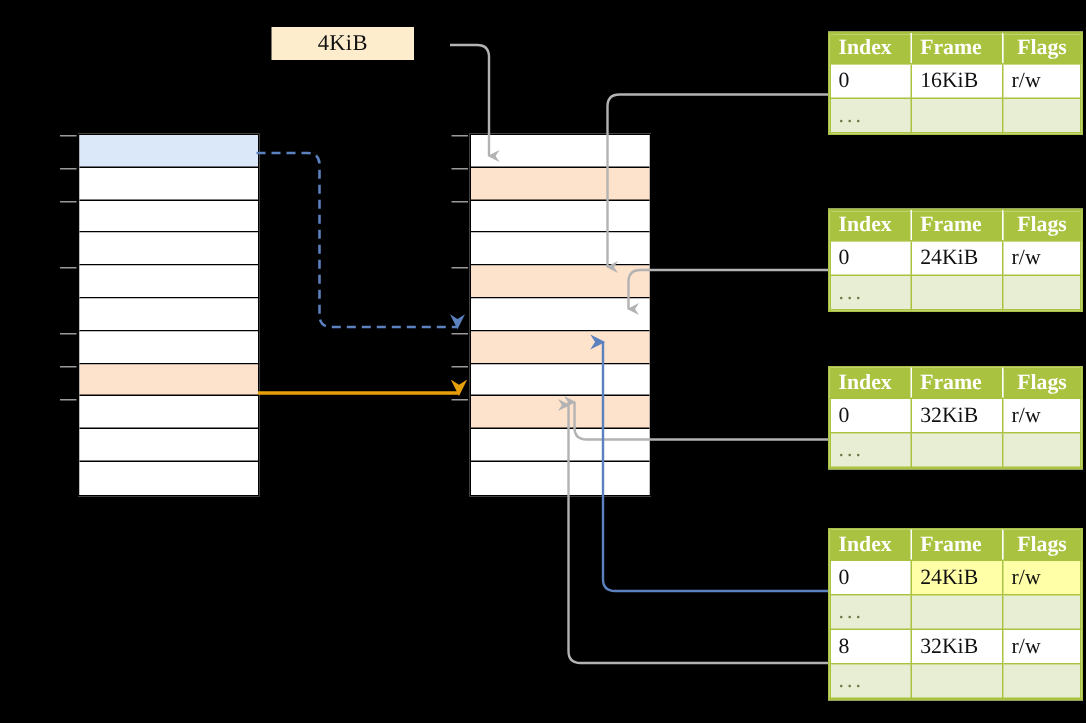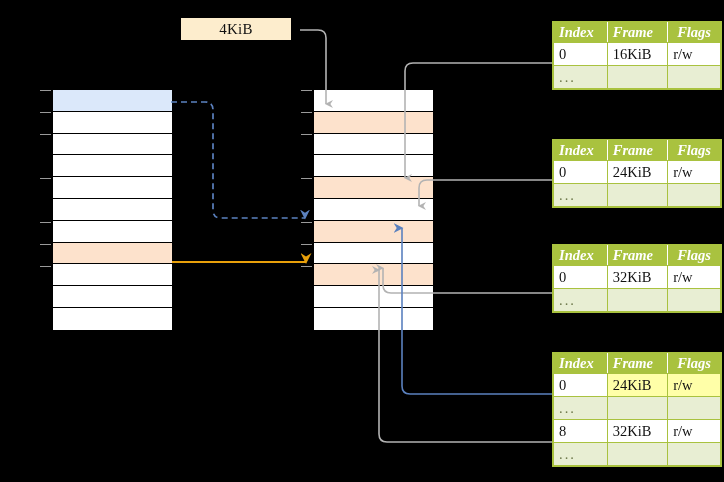--- a/index.html
+++ b/index.html
@@ -20,36 +20,36 @@
   .callout{position:absolute;background:#fdedcd;border:none;display:flex;
            align-items:center;justify-content:center;font-size:15px;color:#111;
            letter-spacing:.2px;}
 
   
   .pt{position:absolute;border:1.5px solid #a9c23f;border-collapse:collapse;
       background:#fff;}
   .pt table{border-collapse:collapse;width:168px;}
   .pt th{background:#a9c23f;color:#fff;font-weight:bold;font-size:14.5px;
          text-align:left;padding:1px 5px;border:1.2px solid #a9c23f;
-         border-right-color:#fff;font-style:italic;}
+         border-right-color:#fff;}
   .pt th:last-child{border-right-color:#a9c23f;text-align:center;}
   .pt td{font-size:14.5px;color:#111;padding:1px 5px;border:1.2px solid #a9c23f;
          background:#fff;height:20px;}
   .pt tr.ellipsis td{background:#e8eed3;color:#6f7a4d;letter-spacing:2px;}
   .pt td.hl{background:#ffffa8;}
 
   
   #wires{position:absolute;left:0;top:0;width:724px;height:482px;overflow:visible;}
 </style>
 </head>
 <body>
 
 <div id="root">
 
-  <div class="callout" style="left:181px;top:18px;width:110px;height:22px;">
+  <div class="callout" style="left:181px;top:18px;width:95px;height:22px;">
     <span>4KiB</span>
   </div>
 
   <div class="memtable" id="left-table" style="left:52px;top:89px;width:119px;">
       <div class="memrow blue"></div>
       <div class="memrow"></div>
       <div class="memrow"></div>
       <div class="memrow"></div>
       <div class="memrow"></div>
       <div class="memrow"></div>

